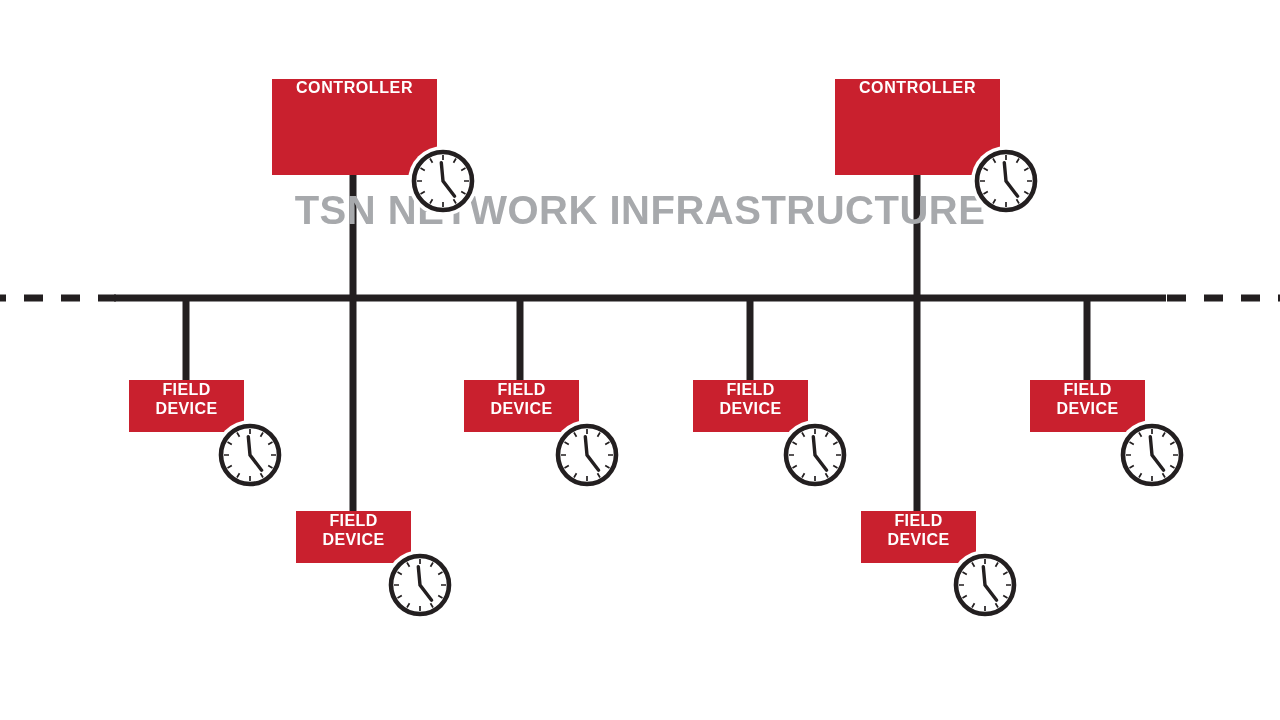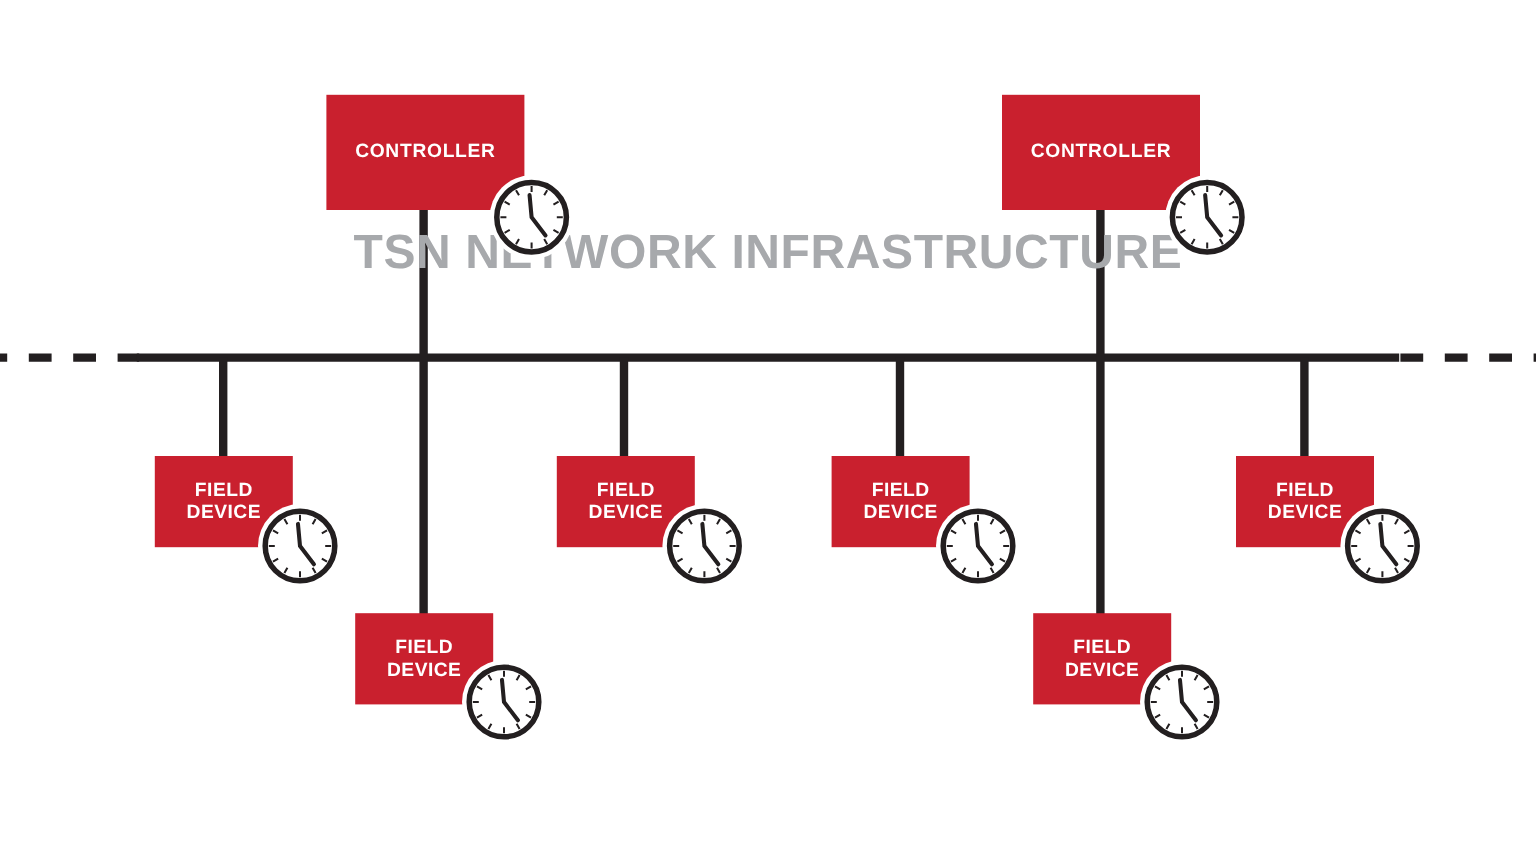--- a/index.html
+++ b/index.html
@@ -28,34 +28,34 @@
     font-size: 40px;
     line-height: 44px;
     font-weight: bold;
     letter-spacing: 0.5px;
   }
   .node {
     position: absolute;
     background: #c9202e;
     color: #ffffff;
     display: flex;
-    align-items: center;
+    align-items: flex-start;
     justify-content: center;
     text-align: center;
     font-weight: bold;
   }
   .node.controller {
     width: 165px;
     height: 96px;
     font-size: 16px;
     letter-spacing: 0.6px;
   }
   .node.field {
     width: 115px;
-    height: 76px;
+    height: 52px;
     font-size: 16px;
     letter-spacing: 0.4px;
     line-height: 19px;
   }
   .node.field .node-label { max-width: 74px; }
   .node .node-label { display: block; }
   .clock { width: 72px; height: 72px; }
 </style>
 </head>
 <body>

